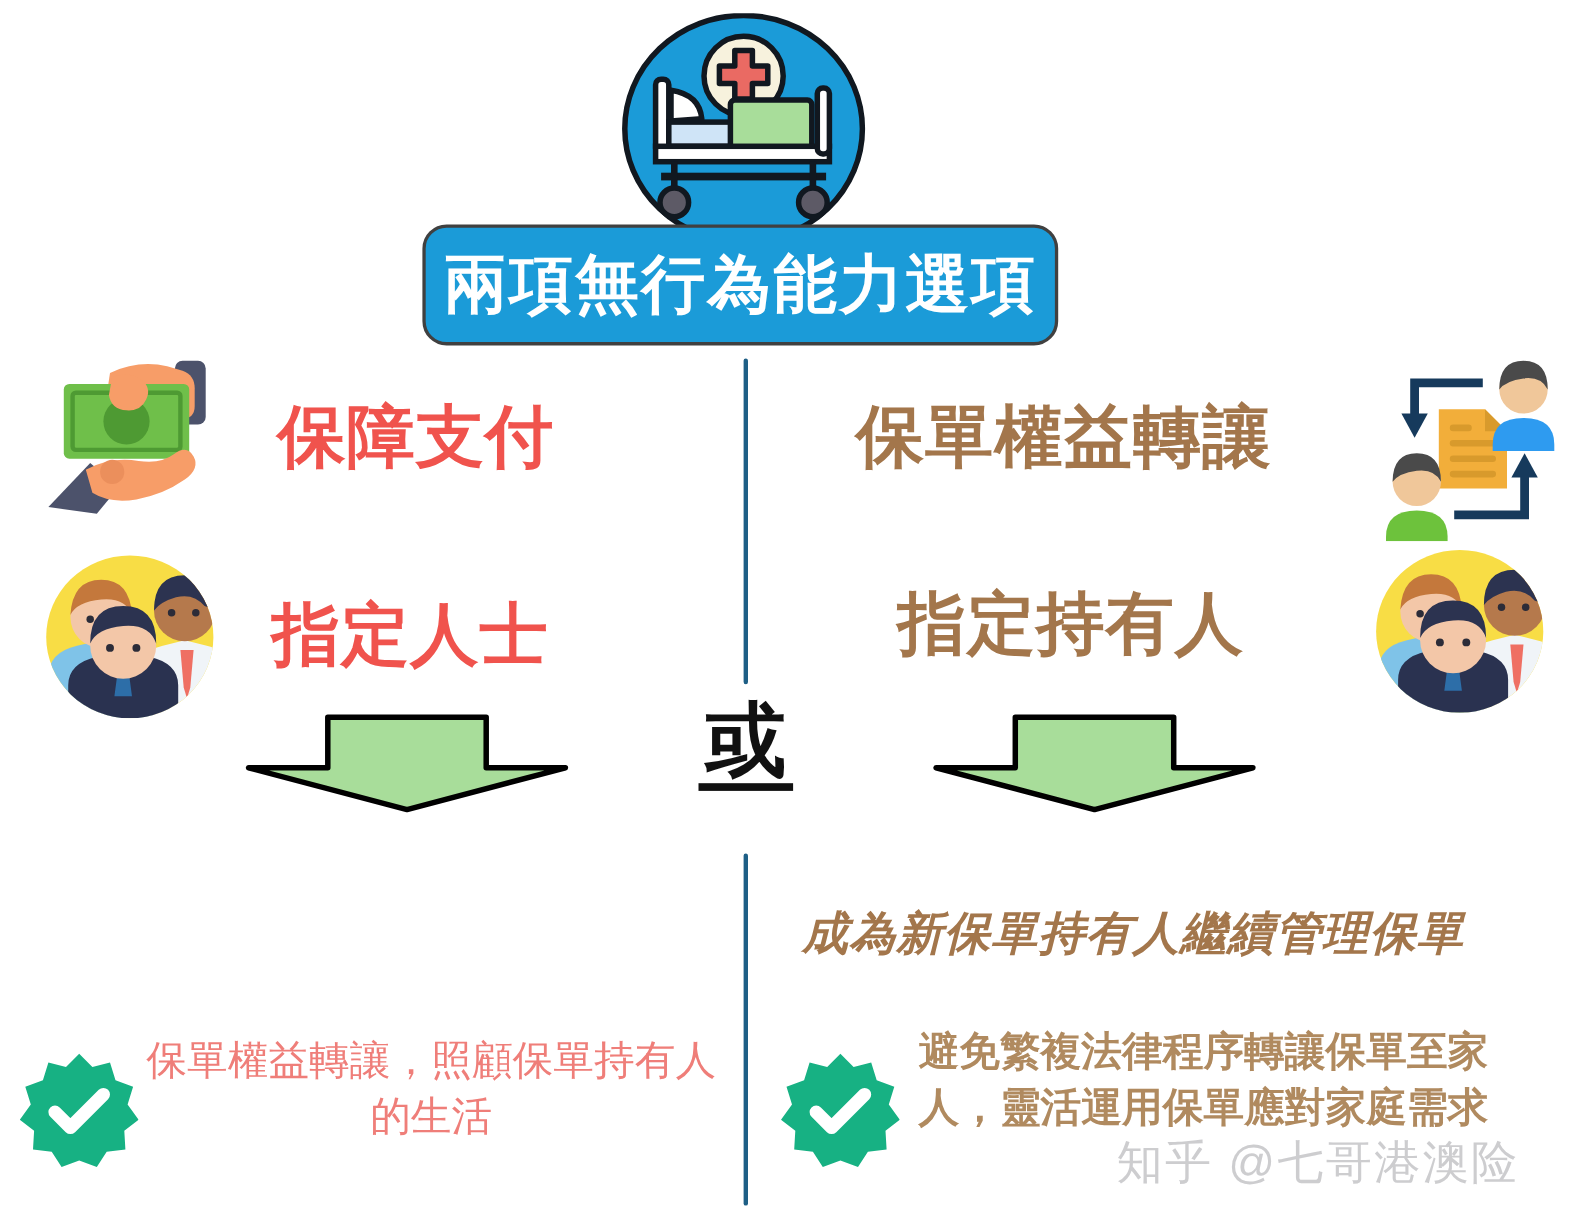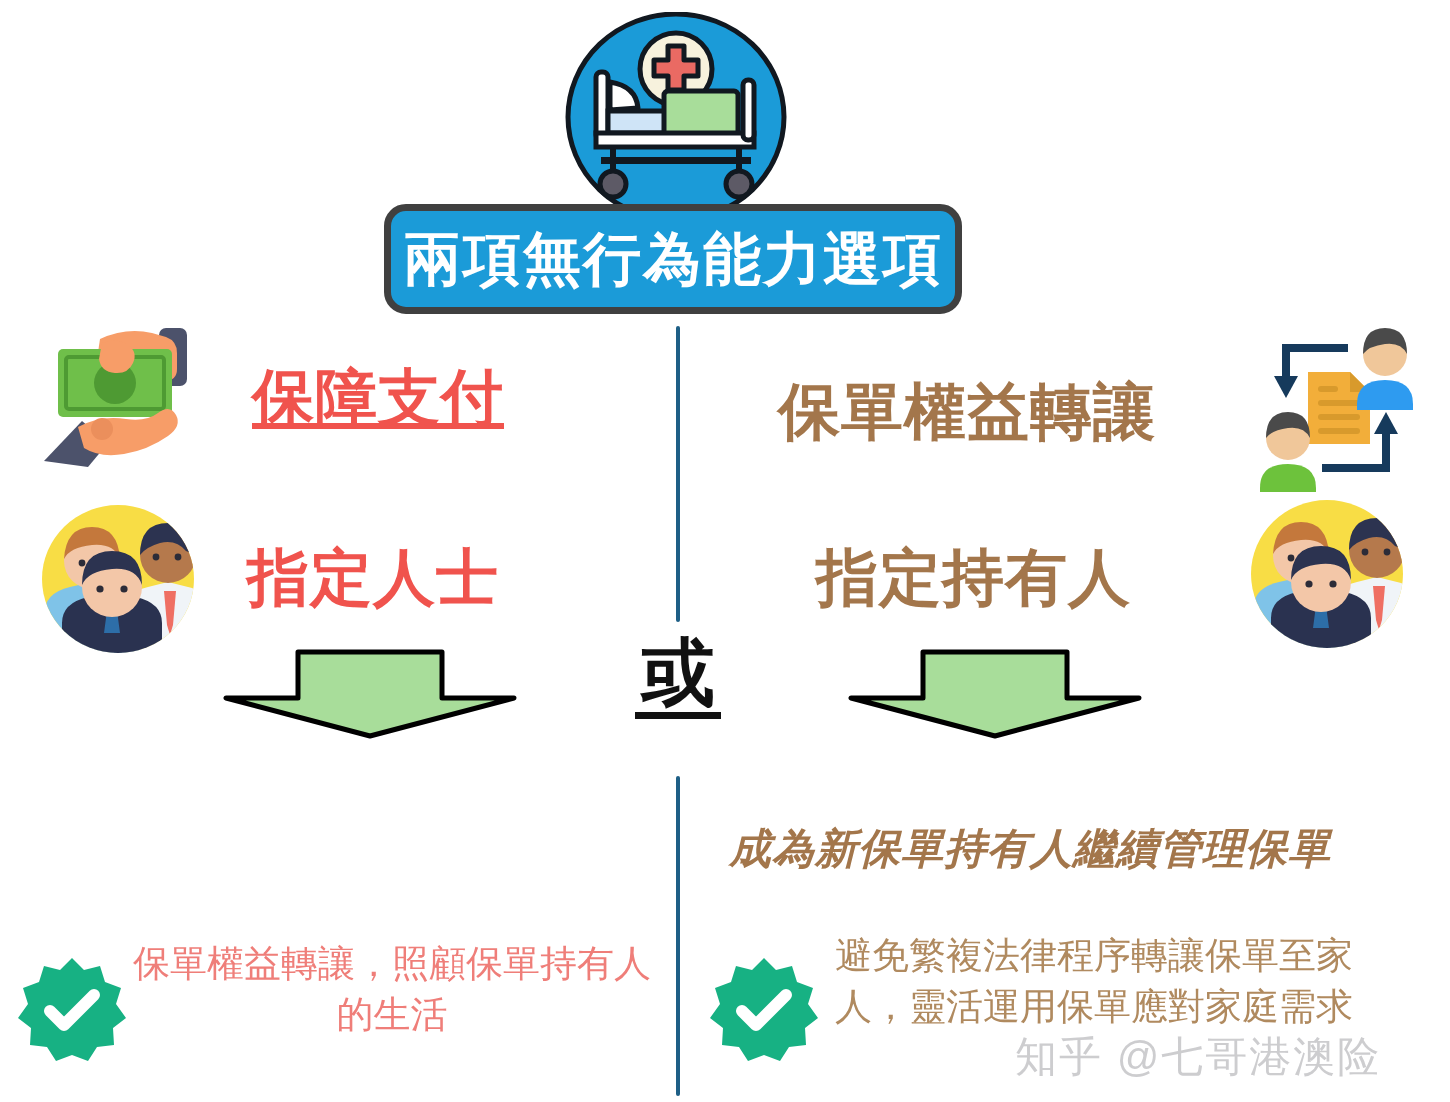--- a/index.html
+++ b/index.html
@@ -26,21 +26,21 @@
     width: 222px;
     height: 210px;
   }
   #title-banner {
     position: absolute;
     left: 384px;
     top: 204px;
     width: 578px;
     height: 110px;
     background: #1b9bd8;
-    border: 7px solid #404040;
+    border: 3px solid #404040;
     border-radius: 22px;
     box-sizing: border-box;
     display: flex;
     align-items: center;
     justify-content: center;
     z-index: 4;
   }
   #title-banner .ttl {
     color: #ffffff;
     font-size: 58px;
@@ -102,26 +102,26 @@
     line-height: 1;
     white-space: nowrap;
     letter-spacing: 1px;
   }
   .red   { color: #f0534d; }
   .brown { color: #a3764b; }
 
   
   #left-row-1 { left: 36px; top: 318px; }
   #left-row-2 { left: 36px; top: 498px; }
-  #left-row-1 .head-text { margin-left: 46px; text-decoration: underline; }
+  #left-row-1 .head-text { margin-left: 46px; }
   #left-row-2 .head-text { margin-left: 46px; }
 
   
-  #right-row-1 { left: 98px; top: 332px; }
-  #right-row-2 { left: 136px; top: 498px; }
+  #right-row-1 { left: 98px; top: 318px; }
+  #right-row-2 { left: 136px; top: 488px; }
 
   .icon-slot { width: 170px; height: 150px; position: relative; flex: none; }
   .icon-slot.people { width: 165px; height: 150px; }
 
   
   #right-icon-transfer {
     position: absolute;
     left: 1252px;
     top: 322px;
     width: 180px;
@@ -169,21 +169,21 @@
   .seal { flex: none; width: 108px; height: 108px; margin-top: 18px; }
   #benefit-right .seal { margin-top: 26px; }
 
   .benefit-text {
     font-size: 37px;
     line-height: 1.38;
     text-align: center;
     flex: 1;
   }
   .salmon { color: #ef7e79; }
-  .lightbrown { color: #b08a5f; }
+  .lightbrown { color: #b08a5f; font-weight: bold; }
 
   
   #watermark {
     position: absolute;
     left: 1015px;
     top: 1012px;
     font-size: 42px;
     color: #c9c9cc;
     letter-spacing: 2px;
     white-space: nowrap;

